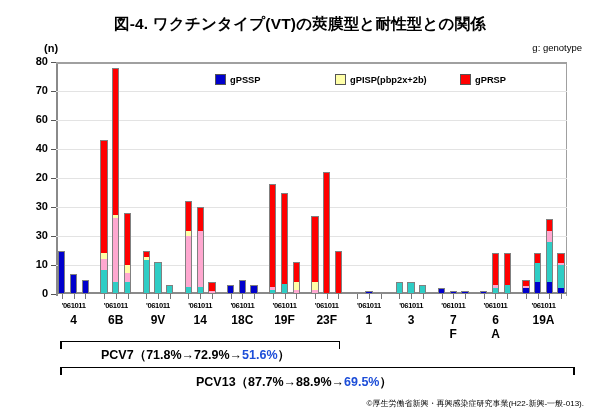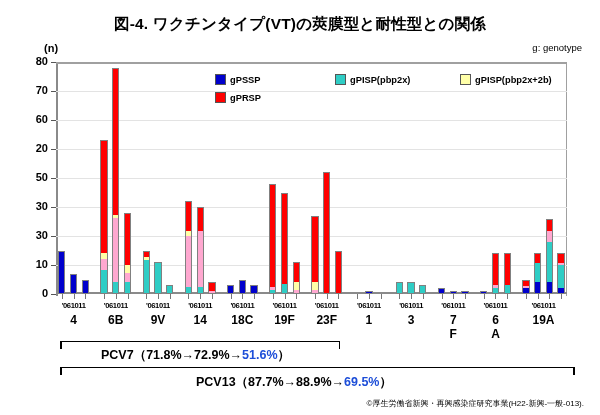--- a/index.html
+++ b/index.html
@@ -79,24 +79,20 @@
 <div id="figure">
 
   <div id="title">図-4. ワクチンタイプ(VT)の莢膜型と耐性型との関係</div>
   <div id="genotype-note">g: genotype</div>
   <div id="unit-label">(n)</div>
 
   <div id="legend">
       <div class="legend-item">
         <span class="legend-swatch" style="background: rgb(0, 0, 204);"></span>
         <span>gPSSP</span>
-      </div>
-      <div class="legend-item">
-        <span class="legend-swatch" style="background: rgb(47, 205, 197);"></span>
-        <span>gPISP(pbp2x)</span>
       </div>
       <div class="legend-item">
         <span class="legend-swatch" style="background: rgb(255, 255, 168);"></span>
         <span>gPISP(pbp2x+2b)</span>
       </div>
       <div class="legend-item">
         <span class="legend-swatch" style="background: rgb(255, 0, 0);"></span>
         <span>gPRSP</span>
       </div>
     </div>
@@ -260,23 +256,23 @@
 
   <div id="yticks">
       <div class="ytick-label" style="left: 22px; top: 294px;">0</div>
       <div class="ytick-mark" style="left: 51px; top: 294px; position: absolute;"></div>
       <div class="ytick-label" style="left: 22px; top: 265px;">10</div>
       <div class="ytick-mark" style="left: 51px; top: 265px; position: absolute;"></div>
       <div class="ytick-label" style="left: 22px; top: 236px;">30</div>
       <div class="ytick-mark" style="left: 51px; top: 236px; position: absolute;"></div>
       <div class="ytick-label" style="left: 22px; top: 207px;">30</div>
       <div class="ytick-mark" style="left: 51px; top: 207px; position: absolute;"></div>
-      <div class="ytick-label" style="left: 22px; top: 178px;">50</div>
+      <div class="ytick-label" style="left: 22px; top: 178px;">20</div>
       <div class="ytick-mark" style="left: 51px; top: 178px; position: absolute;"></div>
-      <div class="ytick-label" style="left: 22px; top: 149px;">20</div>
+      <div class="ytick-label" style="left: 22px; top: 149px;">40</div>
       <div class="ytick-mark" style="left: 51px; top: 149px; position: absolute;"></div>
       <div class="ytick-label" style="left: 22px; top: 120px;">60</div>
       <div class="ytick-mark" style="left: 51px; top: 120px; position: absolute;"></div>
       <div class="ytick-label" style="left: 22px; top: 91px;">70</div>
       <div class="ytick-mark" style="left: 51px; top: 91px; position: absolute;"></div>
       <div class="ytick-label" style="left: 22px; top: 62px;">80</div>
       <div class="ytick-mark" style="left: 51px; top: 62px; position: absolute;"></div>
     </div>
   <div id="xticks">
       <div class="xtickmark" style="left: 61.8649px;"></div>

